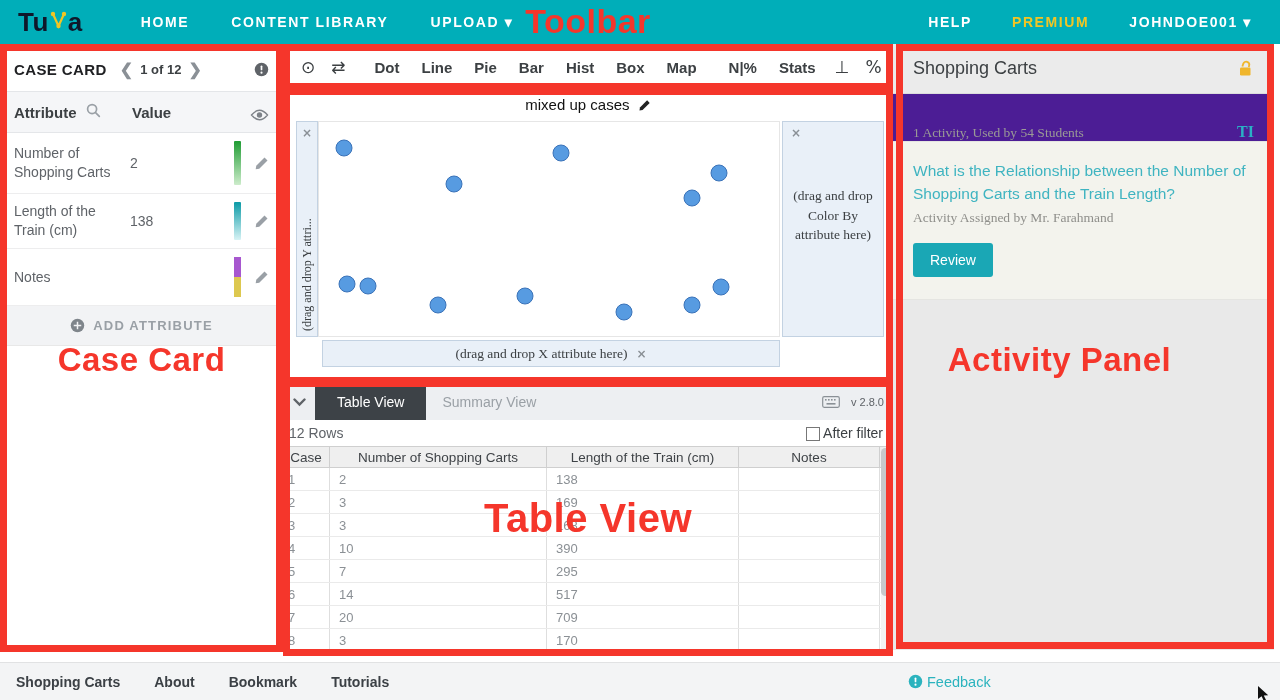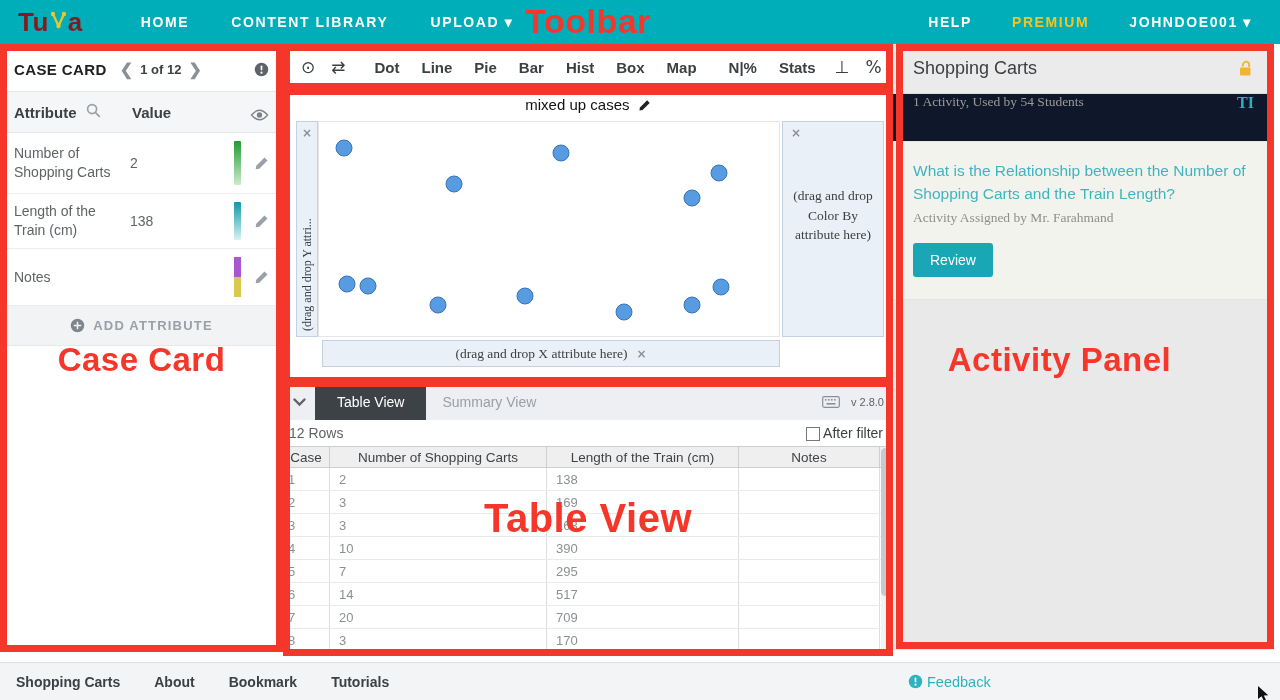--- a/index.html
+++ b/index.html
@@ -2,21 +2,21 @@
 <html><head>
 <meta charset="utf-8">
 <style>
   html,body{margin:0;padding:0;background:#fff;}
   .screen{position:relative;width:1280px;height:700px;overflow:hidden;background:#fff;
           font-family:"Liberation Sans",sans-serif;-webkit-font-smoothing:antialiased;}
 
   
   .topbar{position:absolute;left:0;top:0;width:1280px;height:44px;background:#00aeb9;
           display:flex;align-items:center;padding:0 18px;box-sizing:border-box;}
-  .logo{display:flex;align-items:baseline;color:#7f1d1d;font-size:26px;font-weight:bold;letter-spacing:.5px;}
+  .logo{display:flex;align-items:baseline;color:#0f172a;font-size:26px;font-weight:bold;letter-spacing:.5px;}
   .logo svg{margin:0 1px;}
   .nav-left{display:flex;gap:30px;margin-left:46px;}
   .nav-right{margin-left:auto;display:flex;gap:28px;margin-right:10px;}
   .nav-item{color:#fff;font-size:14px;letter-spacing:1.6px;font-weight:600;cursor:pointer;white-space:nowrap;padding-left:12px;}
   .nav-item.gold{color:#f2c524;font-weight:bold;}
 
   
   .case-card{position:absolute;left:0;top:44px;width:283px;height:618px;background:#fff;}
   .cc-header{display:flex;align-items:center;padding:17px 14px 13px;}
   .cc-title{font-weight:bold;font-size:15px;color:#202124;letter-spacing:.4px;}
@@ -91,21 +91,21 @@
   .tcell.w0{padding-left:5px;}
   .scrollbar{position:absolute;right:3px;top:64px;width:9px;height:206px;background:#f3f3f3;border-radius:5px;}
   .scroll-thumb{width:9px;height:148px;background:#c7c9cb;border-radius:5px;cursor:pointer;}
 
   
   .activity{position:absolute;left:893px;top:44px;width:381px;height:606px;display:flex;flex-direction:column;}
   .ap-header{height:50px;background:#ebebeb;border-bottom:1px solid #dcdcdc;display:flex;
              align-items:center;padding:0 20px;box-sizing:border-box;flex:none;}
   .ap-title{font-size:18px;color:#3c4043;}
   .ap-lock{margin-left:auto;display:flex;}
-  .ap-meta{height:48px;background:#0f172a;border-bottom:1px solid #e5e5e1;display:flex;align-items:flex-start;
+  .ap-meta{height:48px;background:#4c1d95;border-bottom:1px solid #e5e5e1;display:flex;align-items:flex-end;
            padding:0 20px;box-sizing:border-box;font-family:"Liberation Serif",serif;font-size:13.5px;color:#9a9a96;flex:none;}
   .ti{margin-left:auto;color:#2ab0c5;font-weight:bold;font-size:16px;font-family:"Liberation Serif",serif;cursor:pointer;}
   .ap-q{background:#f3f3ed;padding:17px 20px 22px;border-bottom:1px solid #e5e5e1;flex:none;}
   .q-text{color:#3fb4c1;font-size:15.5px;line-height:1.5;max-width:345px;}
   .assigned{font-family:"Liberation Serif",serif;color:#8f8f8b;font-size:13.5px;margin-top:4px;}
   .review-btn{margin-top:17px;display:inline-block;background:#1aa7b5;color:#fff;font-size:14px;
               padding:9px 17px;border-radius:3px;cursor:pointer;border:none;}
   .ap-rest{background:#e9e9e9;flex:1;}
 
   

